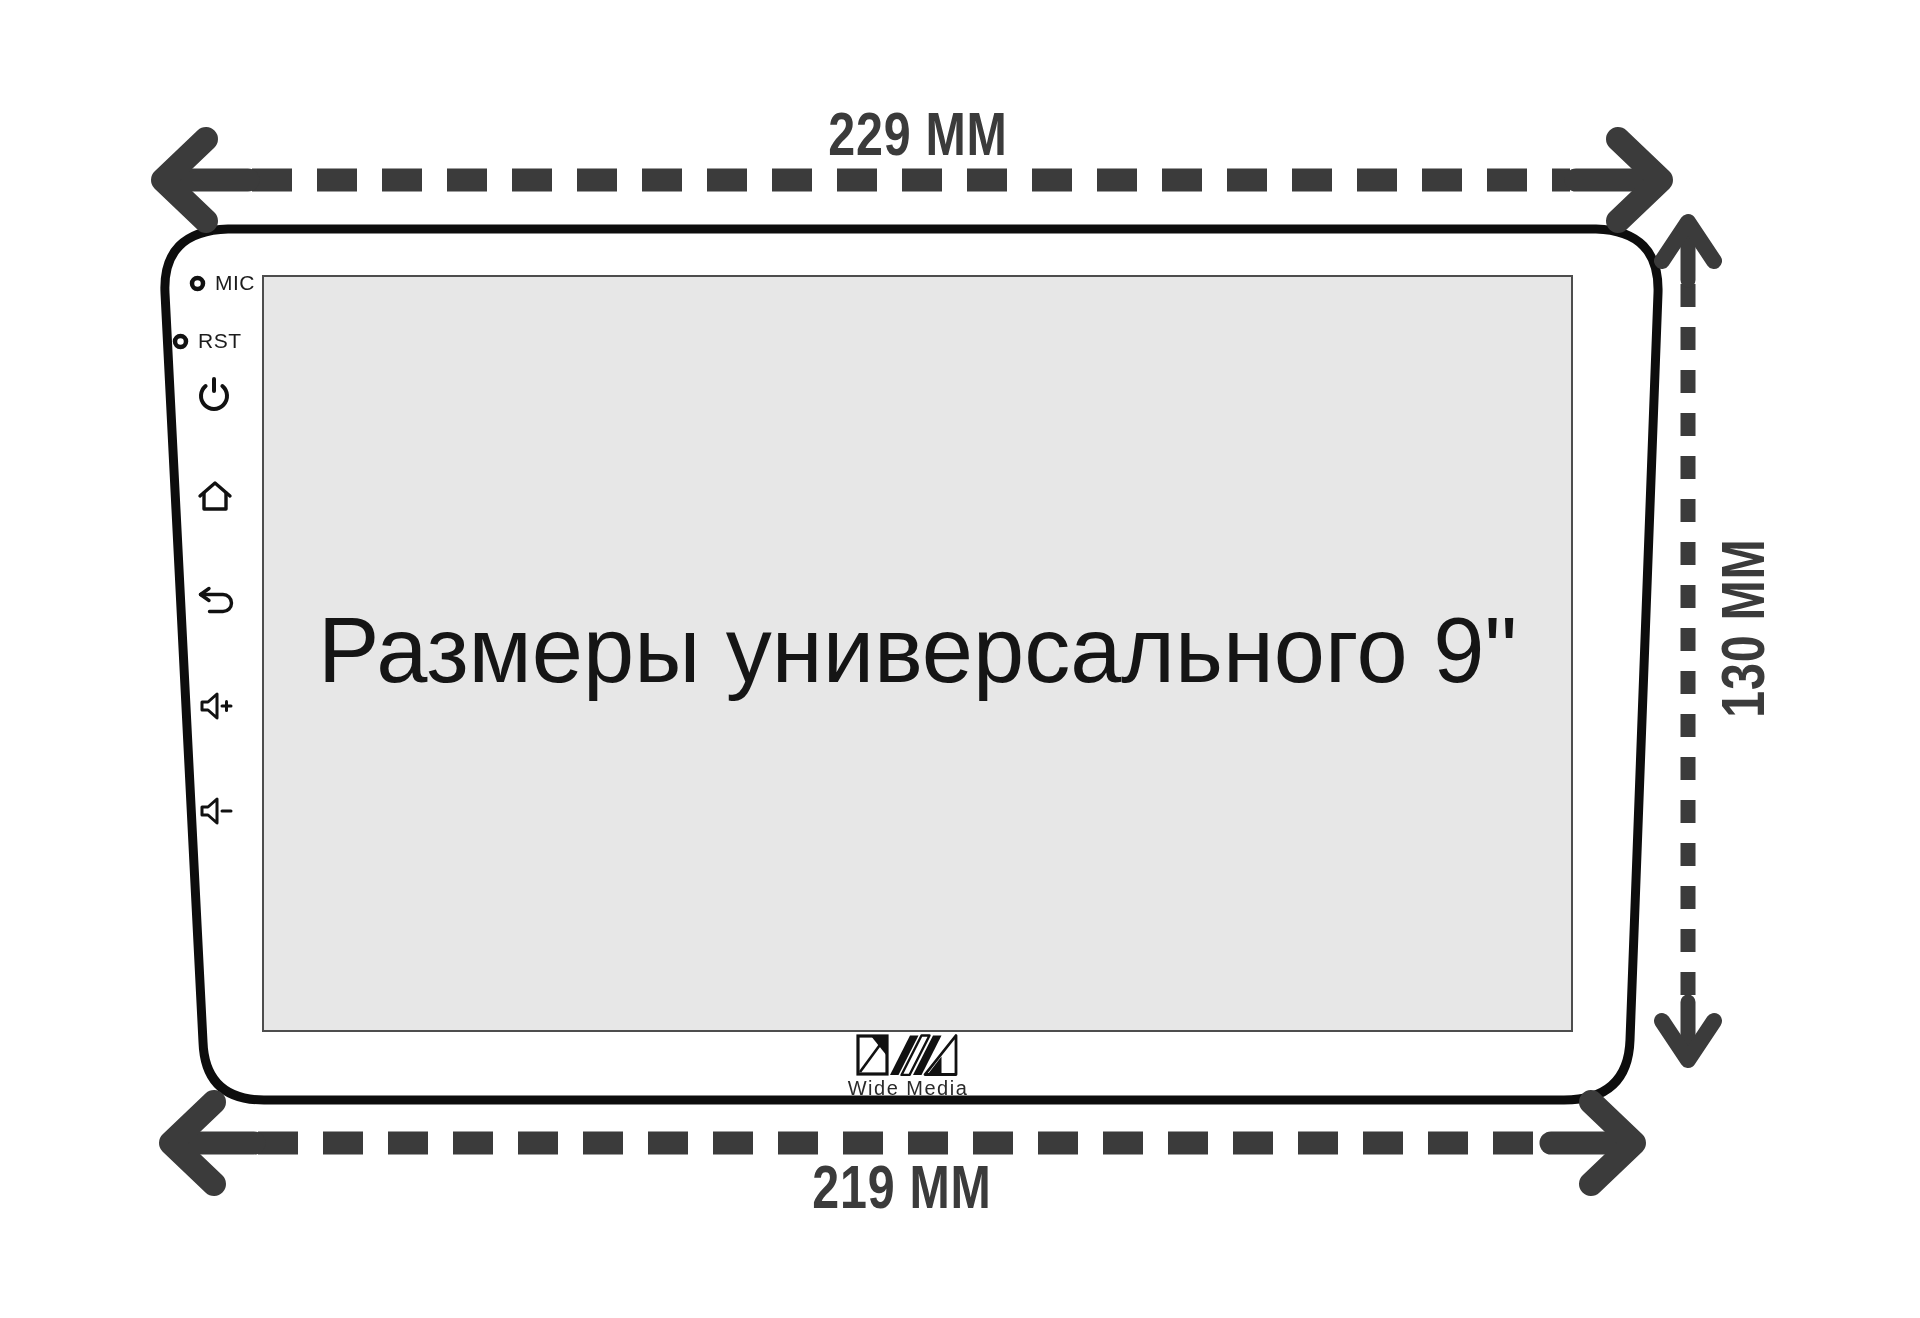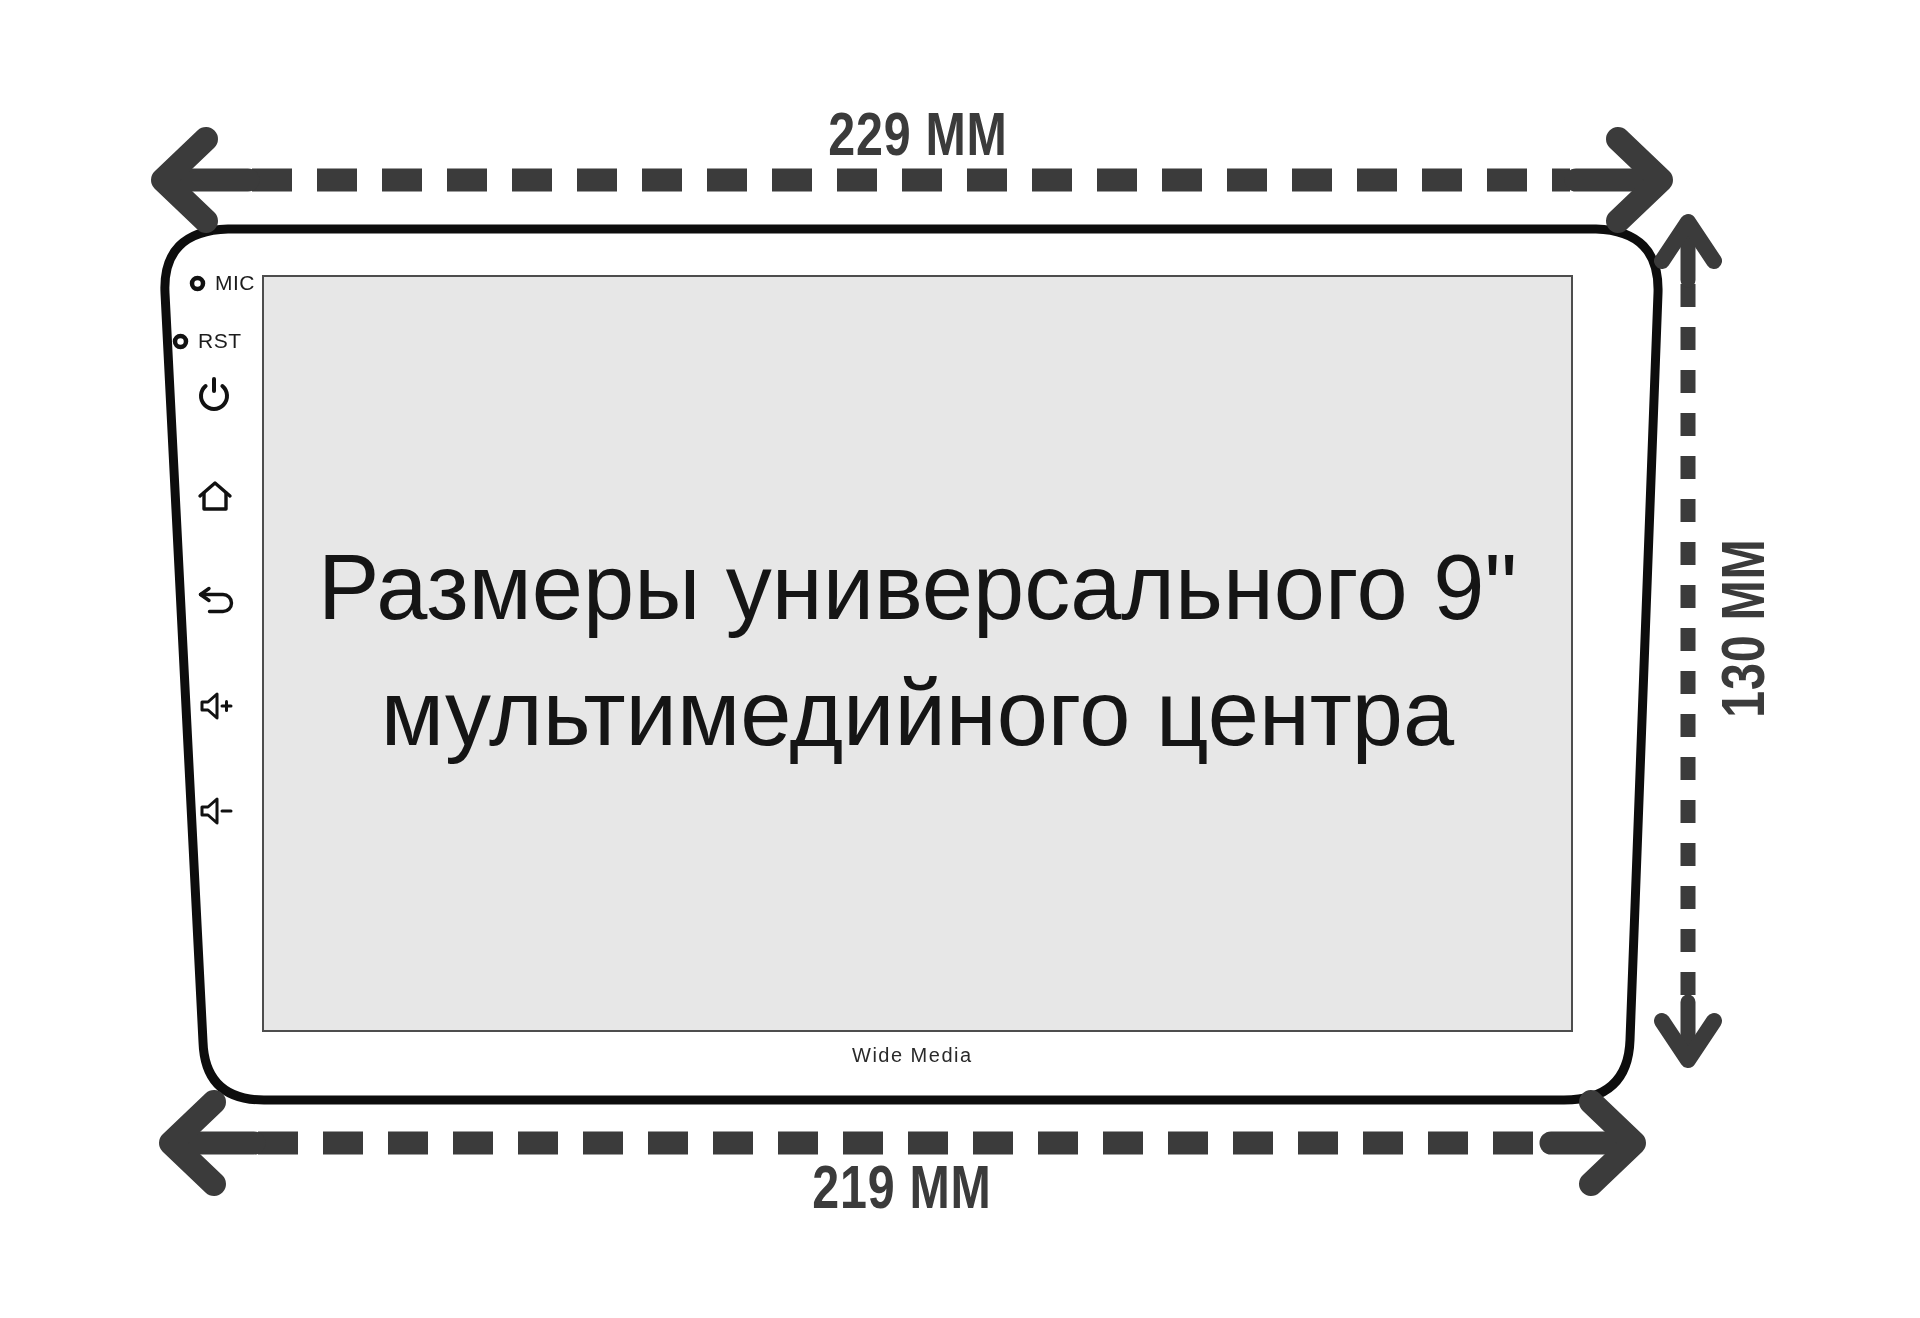--- a/index.html
+++ b/index.html
@@ -119,21 +119,21 @@
     stroke: var(--c-icon, #111111);
     fill: none;
   }
 
   
   .logo {
     position: absolute;
     left: 852px; top: 1034px;
     width: 112px;
     display: flex;
-    flex-direction: row;
+    flex-direction: column;
     align-items: center;
   }
   .logo-text {
     margin-top: 1px;
     font-size: 20px;
     font-weight: 300;
     letter-spacing: 1.5px;
     color: #2a2a2a;
     white-space: nowrap;
   }
@@ -150,21 +150,20 @@
              L 1630 1040
              Q 1628 1100 1564 1100
              L 264 1100
              Q 205 1100 203 1042
              L 165 293
              Q 162 231 228 229 Z"></path>
   </svg>
 
   <div class="screen">
     <div class="screen-caption">Размеры универсального 9"</div>
-    <div class="screen-caption">мультимедийного центра</div>
   </div>
 
   <div>
     <svg class="layer" width="1920" height="1318" aria-hidden="true">
       <line class="dash-h" x1="252" y1="180" x2="1570" y2="180"></line>
       <line class="stub-h" x1="166" y1="180" x2="248" y2="180"></line>
       <line class="stub-h" x1="1576" y1="180" x2="1658" y2="180"></line>
       <path class="head-h" d="M206,139 L163,180 L206,221"></path>
       <path class="head-h" d="M1618,139 L1661,180 L1618,221"></path>
     </svg>

